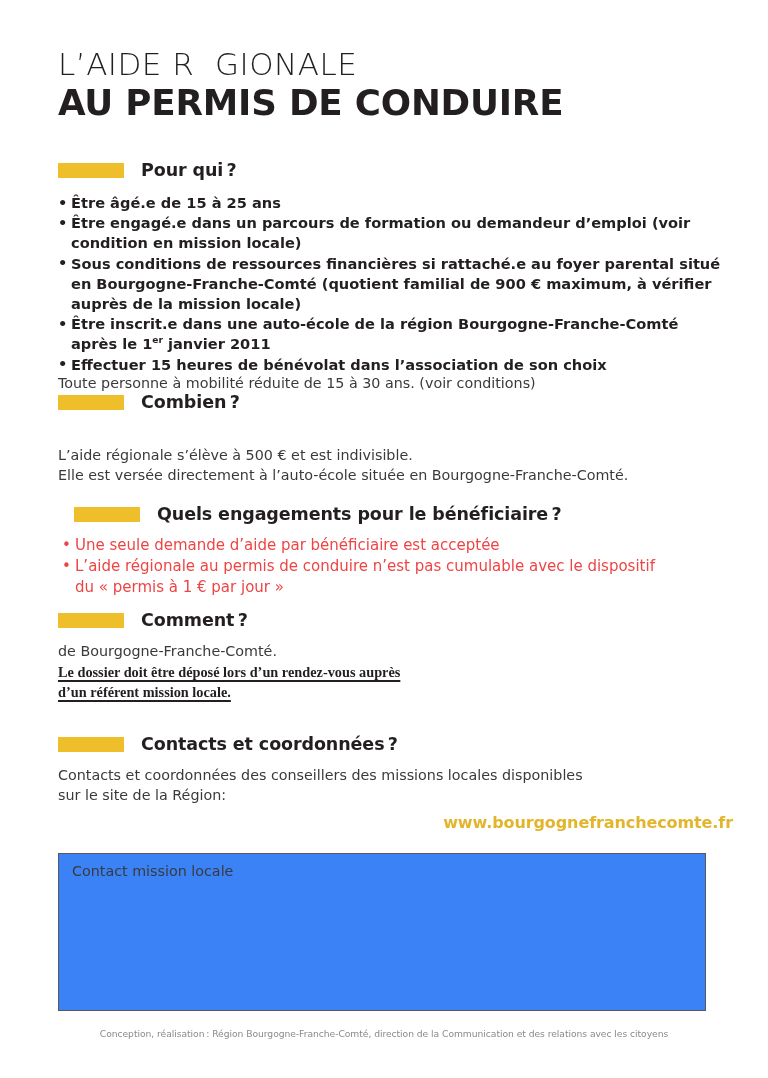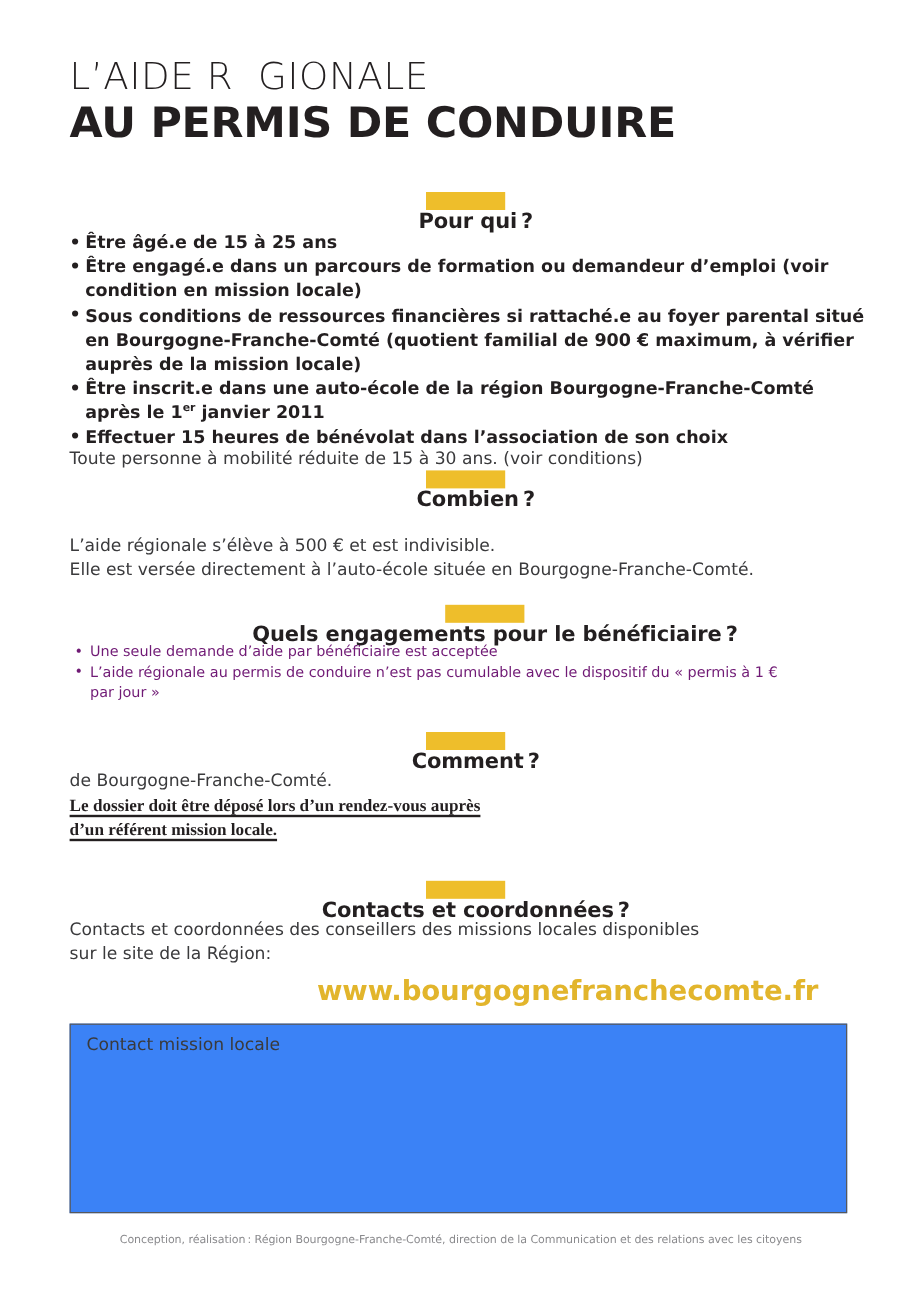--- a/index.html
+++ b/index.html
@@ -49,21 +49,20 @@
     transform: scaleX(1.02);
     transform-origin: left center;
     white-space: pre;
   }
 
   
   .section-head {
     display: flex;
     align-items: center;
     gap: 0;
-    flex-direction: column;
   }
   .yellow-bar {
     display: inline-block;
     width: 66px;
     height: 15px;
     background: #eebe2b;
     flex: 0 0 auto;
   }
   .section-title {
     font-family: "DejaVu Sans", sans-serif;
@@ -105,46 +104,46 @@
   }
 
   .bullets.bold li {
     font-weight: bold;
     font-size: 14.6px;
     line-height: 1.385;
     color: #231f20;
   }
   .bullets.regular li {
     font-weight: normal;
-    font-size: 12px;
+    font-size: 15px;
     line-height: 1.40;
-    color: #701a75;
+    color: #ef4444;
   }
 
   sup {
     font-size: 0.62em;
     vertical-align: super;
     line-height: 0;
   }
 
   .underline-bold {
     font-weight: bold;
     color: #231f20;
     text-decoration: underline;
     text-underline-offset: 2.5px;
     text-decoration-thickness: 1.6px;
   }
 
   .url-line {
     font-family: "DejaVu Sans", sans-serif;
     font-weight: bold;
-    font-size: 23px;
+    font-size: 16px;
     color: #e2b52c;
     letter-spacing: -0.1px;
-    text-align: center;
+    text-align: right;
     white-space: pre;
   }
 
   
   .contact-box {
     position: absolute;
     left: 58px;
     top: 853px;
     width: 648px;
     height: 158px;

